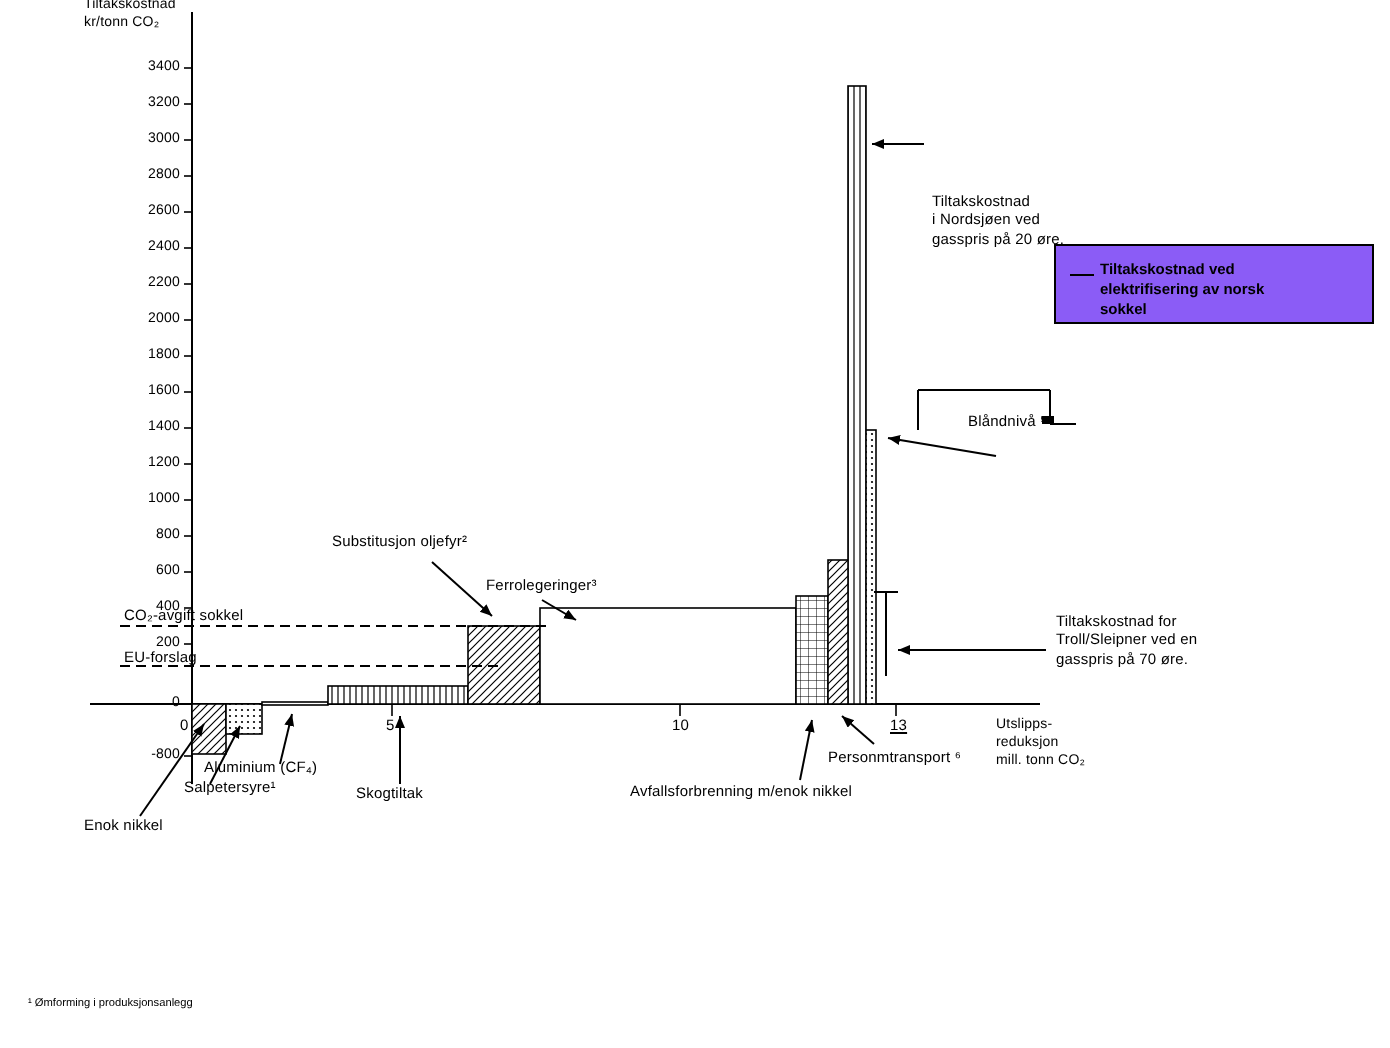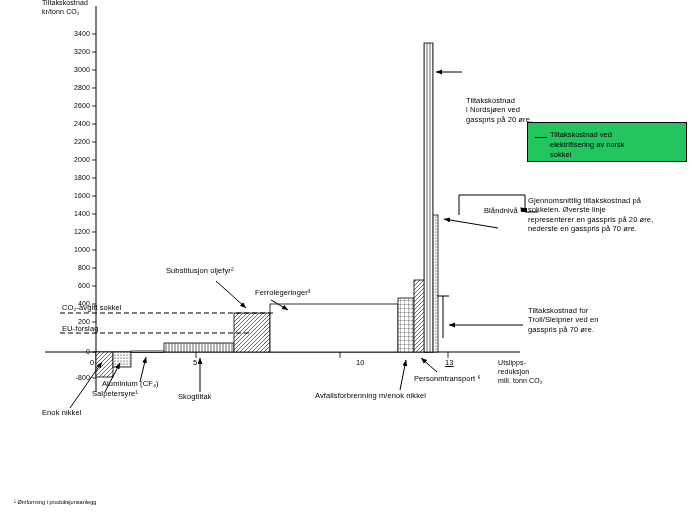--- a/index.html
+++ b/index.html
@@ -51,21 +51,22 @@
     line-height: 1.55;
     white-space: pre;
   }
   .legend-box {
     position: absolute;
     left: 527px;
     top: 122px;
     width: 158px;
     height: 38px;
     border: 1px solid #000;
-    background: #22c55e;
+    background: #8b5cf6;
+    font-weight: bold;
   }
   .legend-box .legend-text {
     position: absolute;
     left: 22px;
     top: 7px;
     font-size: 7.5px;
     line-height: 1.35;
     white-space: pre;
   }
   .legend-box .legend-dash {
@@ -214,36 +215,32 @@
   <div class="lbl tick" style="left:60px; top:246px; width:30px;">1000</div>
   <div class="lbl tick" style="left:60px; top:264px; width:30px;">800</div>
   <div class="lbl tick" style="left:60px; top:282px; width:30px;">600</div>
   <div class="lbl tick" style="left:60px; top:300px; width:30px;">400</div>
   <div class="lbl tick" style="left:60px; top:318px; width:30px;">200</div>
   <div class="lbl tick" style="left:60px; top:348px; width:30px;">0</div>
   <div class="lbl tick" style="left:52px; top:374px; width:38px;">-800</div>
 
   <div class="lbl" style="left:90px; top:358px;">0</div>
   <div class="lbl" style="left:193px; top:358px;">5</div>
-  <div class="lbl" style="left:356px; top:358px;text-align:right;">10</div>
+  <div class="lbl" style="left:336px; top:358px;text-align:right;">10</div>
   <div class="lbl" style="left:445px; top:358px;text-decoration:underline;">13</div>
 
   <div class="lbl" style="left:62px; top:303px;">CO₂-avgift sokkel</div>
   <div class="lbl" style="left:62px; top:324px;">EU-forslag</div>
 
   <div class="lbl" style="left:166px; top:266px;">Substitusjon oljefyr²</div>
-  <div class="lbl" style="left:255px; top:288px;">Ferrolegeringer³</div>
+  <div class="lbl" style="left:243px; top:288px;">Ferrolegeringer³</div>
   <div class="lbl" style="left:464px; top:206px;padding-left:20px;">Blåndnivå ⁵</div>
   <div class="lbl" style="left:466px; top:52px;margin-top:44px;">Tiltakskostnad
 i Nordsjøen ved
 gasspris på 20 øre.</div>
-  <div class="lbl" style="left:528px; top:196px;">Gjennomsnittlig tiltakskostnad på
-sokkelen. Øverste linje
-representerer en gasspris på 20 øre,
-nederste en gasspris på 70 øre.</div>
   <div class="lbl" style="left:528px; top:306px;">Tiltakskostnad for
 Troll/Sleipner ved en
 gasspris på 70 øre.</div>
 
   <div class="lbl" style="left:42px; top:408px;">Enok nikkel</div>
   <div class="lbl" style="left:92px; top:389px;">Salpetersyre¹</div>
   <div class="lbl" style="left:92px; top:379px;margin-left:10px;">Aluminium (CF₄)</div>
   <div class="lbl" style="left:178px; top:392px;">Skogtiltak</div>
   <div class="lbl" style="left:315px; top:391px;">Avfallsforbrenning m/enok nikkel</div>
   <div class="lbl" style="left:414px; top:374px;">Personmtransport ⁶</div>

